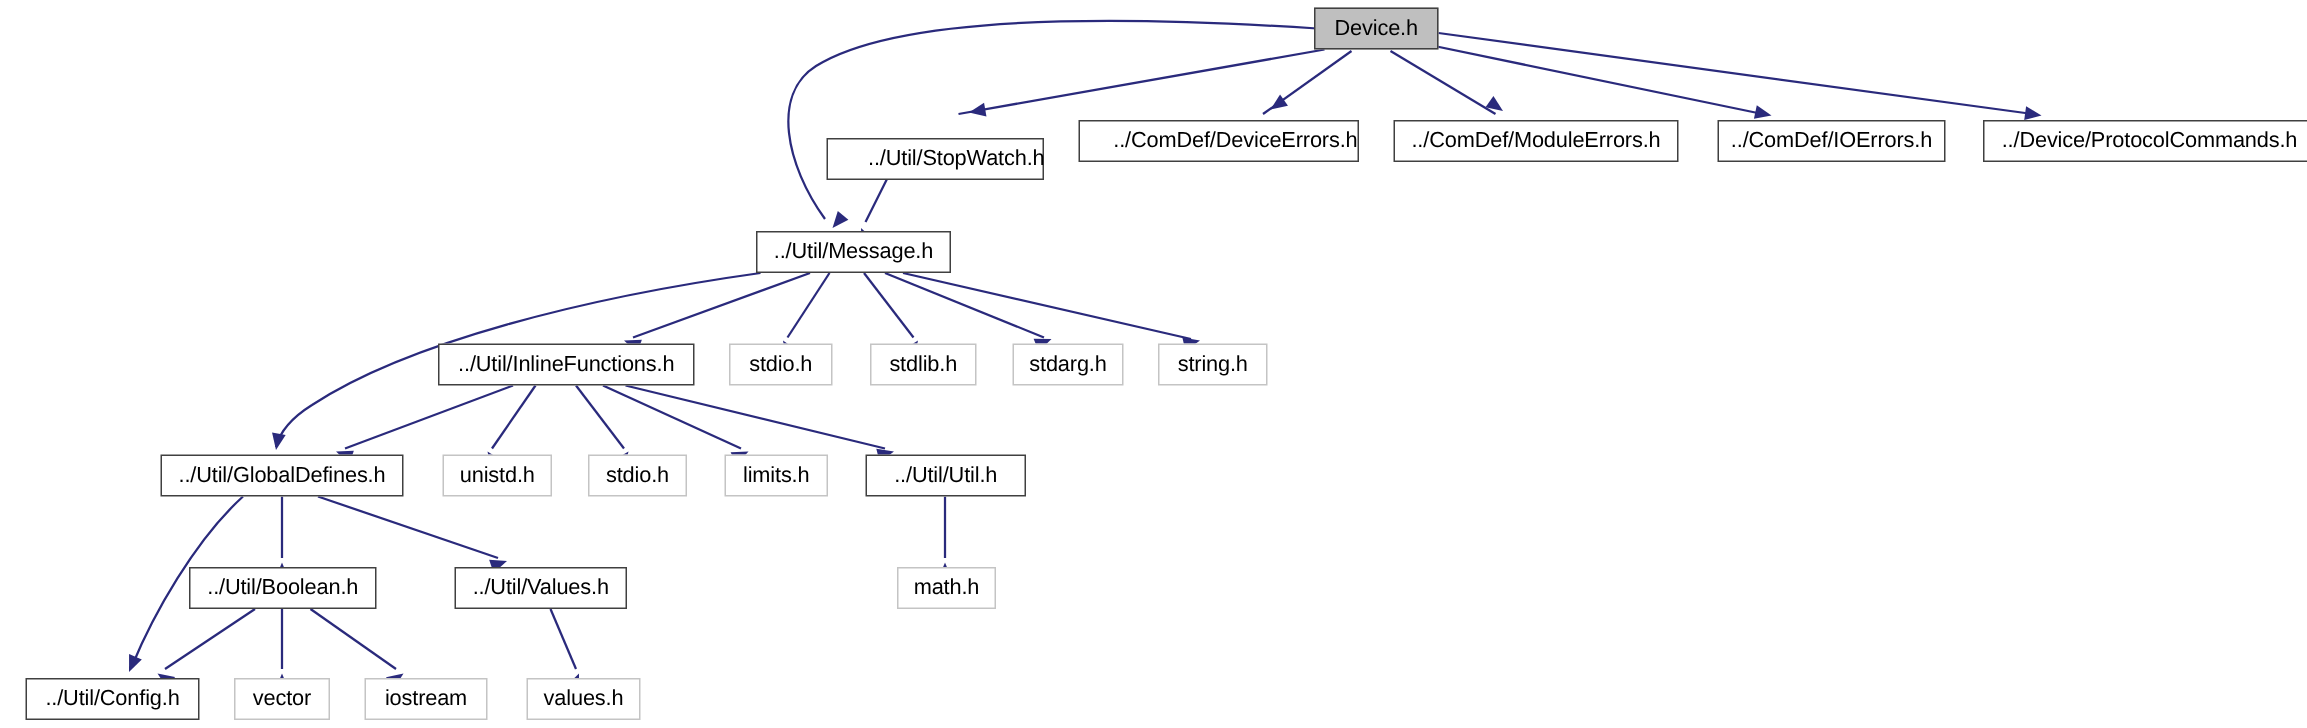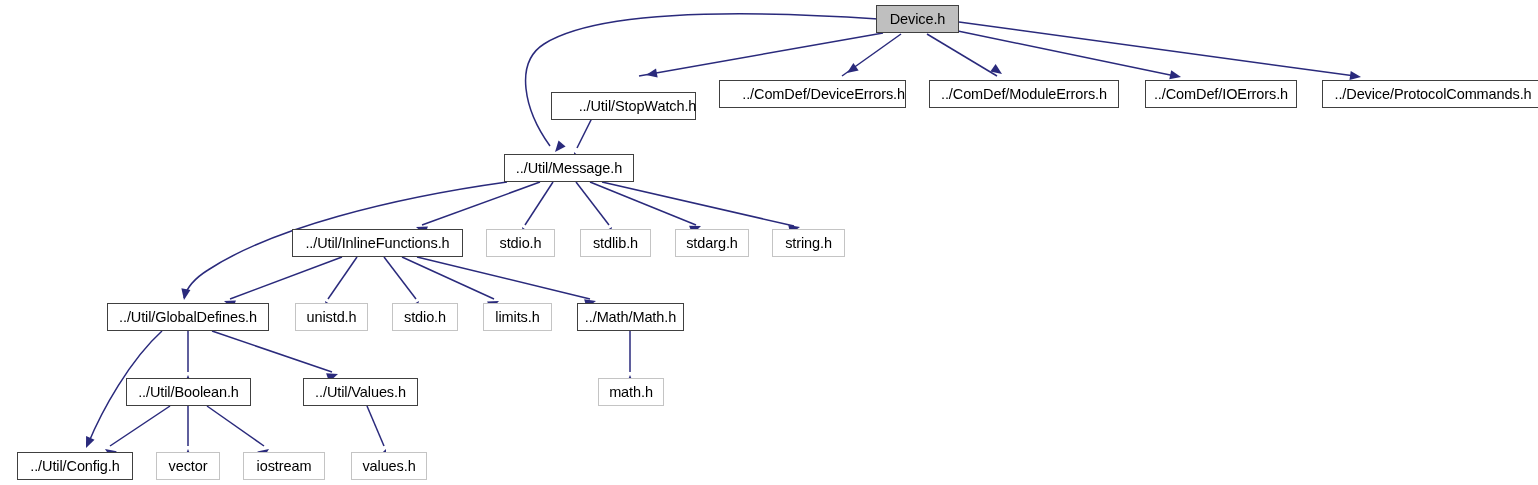--- a/index.html
+++ b/index.html
@@ -151,21 +151,21 @@
       <div class="node-box kind-system" style="left: 283px; top: 303px; width: 73px; height: 28px;">
         <span class="node-label">unistd.h</span>
       </div>
       <div class="node-box kind-system" style="left: 380px; top: 303px; width: 66px; height: 28px;">
         <span class="node-label">stdio.h</span>
       </div>
       <div class="node-box kind-system" style="left: 471px; top: 303px; width: 69px; height: 28px; text-align: right;">
         <span class="node-label">limits.h</span>
       </div>
       <div class="node-box kind-project" style="left: 565px; top: 303px; width: 107px; height: 28px;">
-        <span class="node-label">../Math/Math.h</span>
+        <span class="node-label">../Util/Util.h</span>
       </div>
       <div class="node-box kind-project" style="left: 114px; top: 378px; width: 125px; height: 28px;">
         <span class="node-label">../Util/Boolean.h</span>
       </div>
       <div class="node-box kind-project" style="left: 291px; top: 378px; width: 115px; height: 28px;">
         <span class="node-label">../Util/Values.h</span>
       </div>
       <div class="node-box kind-system" style="left: 586px; top: 378px; width: 66px; height: 28px;">
         <span class="node-label">math.h</span>
       </div>

